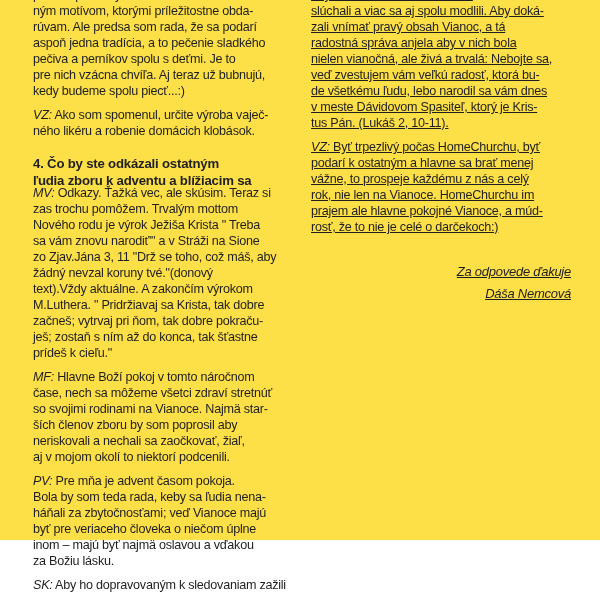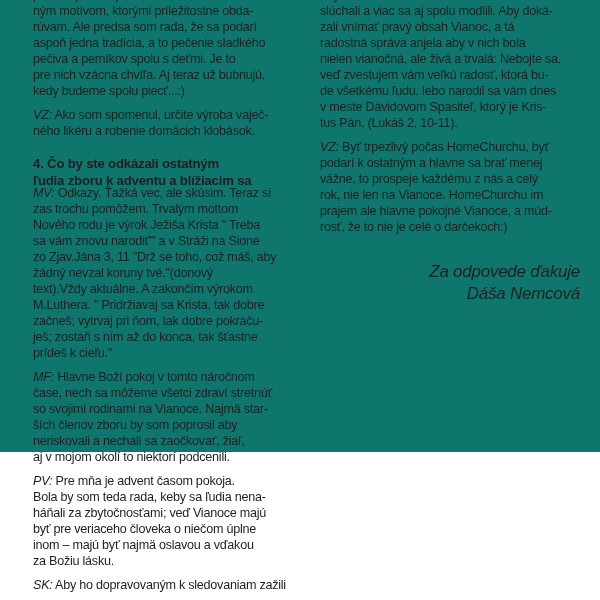--- a/index.html
+++ b/index.html
@@ -2,45 +2,45 @@
 <html><head>
 <meta charset="utf-8">
 <style>
   html,body{margin:0;padding:0;}
   body{
     width:600px;height:600px;overflow:hidden;
     background:#ffffff;
     font-family:"Liberation Sans", sans-serif;
     color:#1f1f1f;
   }
-  .page{position:relative;width:600px;height:452px;background:#0f766e;}
+  .page{position:relative;width:600px;height:540px;background:#fde047;}
   .col{position:absolute;top:0;}
   .col-left{left:33px;width:256px;}
-  .col-right{left:320px;width:260px;}
+  .col-right{left:311px;width:260px;text-decoration:underline;}
   .line{
     white-space:nowrap;
     font-size:12.6px;
     line-height:16px;
     letter-spacing:-0.25px;
   }
   .block{margin:0 0 8px 0;}
   .block.heading{margin:16px 0 -4px 0;}
   .block.heading .line{
     font-weight:bold;
     font-size:13.2px;
     line-height:17px;
     letter-spacing:-0.2px;
   }
   .block.clipped-top{height:3px;overflow:hidden;margin:0;}
   .block.clipped-top .line{margin-top:-13px;}
   .block.clipped-bottom{margin-top:6px;margin-bottom:0;}
   .block.credit{margin-top:26px;text-align:right;}
   .block.credit .line{
     font-style:italic;
-    font-size:17px;
+    font-size:13px;
     line-height:22px;
   }
   em.speaker{font-style:italic;}
 </style>
 </head>
 <body>
 
 <div class="page">
   <div class="col col-left">
       <div class="block clipped-top">

